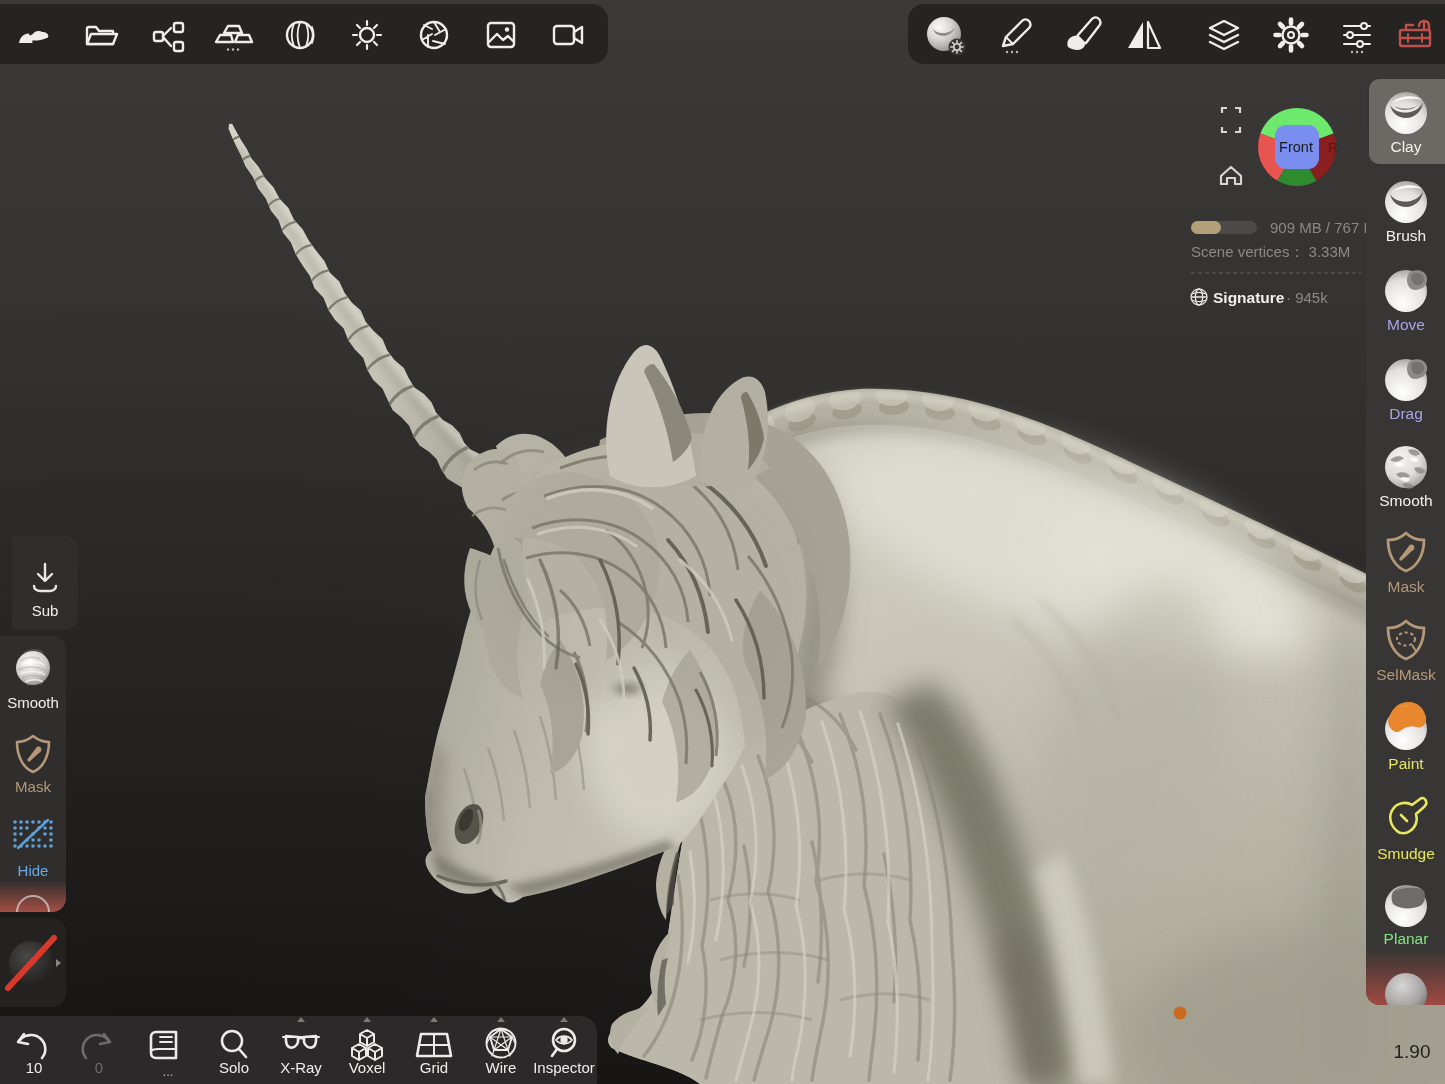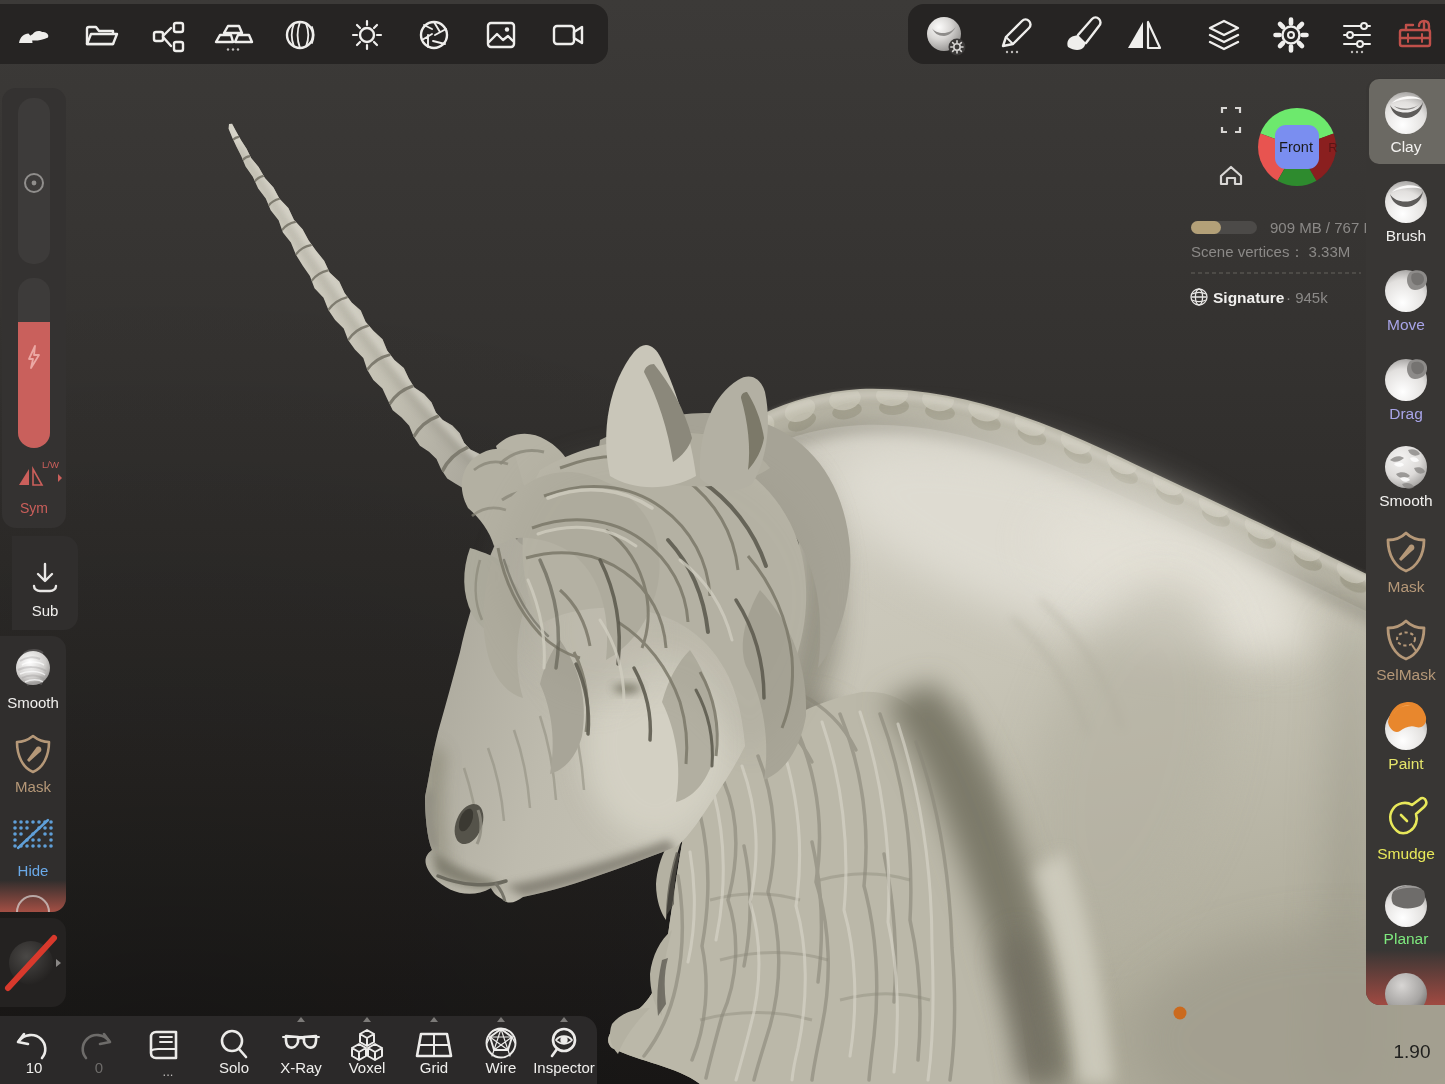--- a/index.html
+++ b/index.html
@@ -570,37 +570,20 @@
   <circle cx="40" cy="828" r="21" fill="url(#tball2)"></circle>
   <path d="M27,814 C35,806 50,805 58,813 C60,819 59,825 54,828 C45,832 33,831 27,826 C25,822 25,818 27,814 Z" fill="#6e6c6a"></path>
   <path d="M29,813 C36,807 48,806 55,811 C48,809 37,809 29,813 Z" fill="#9d9b99"></path>
   <text x="40" y="866" font-size="15.5" fill="#7ee87e" text-anchor="middle" font-family="Liberation Sans">Planar</text>
 
   <rect x="0" y="872" width="90" height="55" fill="url(#redfade)"></rect>
   <circle cx="40" cy="916" r="21" fill="url(#tballd)"></circle>
 </svg>
 </div>
 
-<div class="panel" id="lp1" style="left:2px;top:88px;width:64px;height:440px;background:#343231;border-radius:14px;z-index:3;">
-<svg width="64" height="440" viewBox="0 0 64 440">
-  <rect x="16" y="10" width="32" height="166" rx="15" fill="#3d3b3a"></rect>
-  <circle cx="32" cy="95" r="9" fill="none" stroke="#908e8c" stroke-width="2"></circle>
-  <circle cx="32" cy="95" r="2.4" fill="#908e8c"></circle>
-  <rect x="16" y="190" width="32" height="170" rx="15" fill="#3d3b3a"></rect>
-  <path d="M16,234 L48,234 L48,345 C48,353 41,360 32,360 C23,360 16,353 16,345 Z" fill="#c9605c"></path>
-  <path d="M33,258 L27,271 L31,271 L29,280 L37,267 L32,267 Z" fill="none" stroke="#eba8a4" stroke-width="1.8" stroke-linejoin="round"></path>
-  <g>
-    <path d="M27,381 L27,397 L17,397 Z" fill="#cb5f5b"></path>
-    <path d="M31,381 L31,397 L40,397 Z" fill="none" stroke="#cb5f5b" stroke-width="1.6"></path>
-    <text x="40" y="380" font-size="9.5" fill="#cb5f5b" font-family="Liberation Sans">L/W</text>
-    <path d="M56,386 L60,390 L56,394" fill="#cb5f5b"></path>
-    <text x="32" y="425" font-size="14" fill="#cb5f5b" text-anchor="middle" font-family="Liberation Sans">Sym</text>
-  </g>
-</svg>
-</div>
 <div class="panel" id="lp2" style="left:12px;top:536px;width:66px;height:94px;background:#302e2d;border-radius:0 14px 14px 0;z-index:3;">
 <svg width="66" height="94" viewBox="0 0 66 94">
   <g stroke="#e8e7e5" stroke-width="2.4" fill="none" stroke-linecap="round" stroke-linejoin="round">
     <path d="M33,28 L33,44 M26,38 L33,45 L40,38"></path>
     <path d="M22,50 C22,53 25,55 28,55 L38,55 C41,55 44,53 44,50"></path>
   </g>
   <text x="33" y="80" font-size="15" fill="#f0efed" text-anchor="middle" font-family="Liberation Sans">Sub</text>
 </svg>
 </div>
 <div class="panel" id="lp3" style="left:0px;top:636px;width:66px;height:276px;background:#302e2d;border-radius:0 14px 14px 0;z-index:3;overflow:hidden;">

